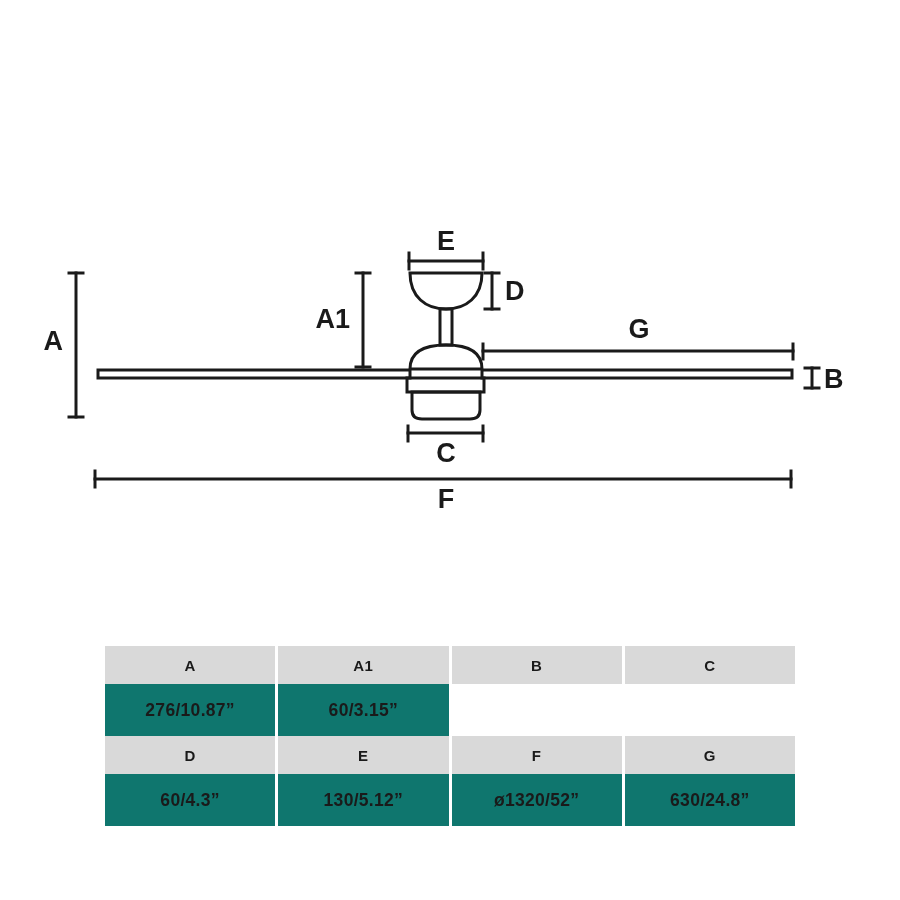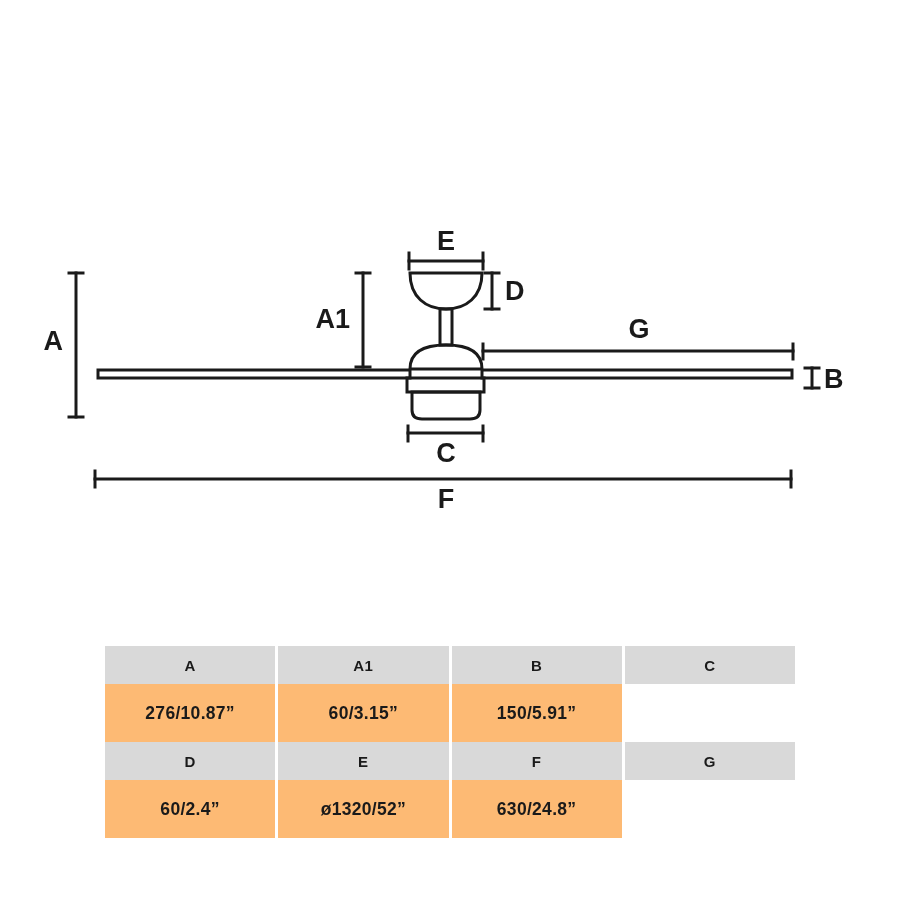--- a/index.html
+++ b/index.html
@@ -44,22 +44,22 @@
     background: #d9d9d9;
     height: 38px;
     display: flex;
     align-items: center;
     justify-content: center;
     font-weight: bold;
     font-size: 15px;
     letter-spacing: 0.5px;
   }
   .tvalues .cell {
-    background: #fdba74;
-    height: 58px;
+    background: #0f766e;
+    height: 52px;
     display: flex;
     align-items: center;
     justify-content: center;
     font-weight: bold;
     font-size: 17.5px;
     letter-spacing: 0.3px;
   }
 </style>
 </head>
 <body>
@@ -147,31 +147,31 @@
     <div class="trow theader">
       <div class="cell">A</div>
       <div class="cell">A1</div>
       <div class="cell">B</div>
       <div class="cell">C</div>
     </div>
 
     <div class="trow tvalues">
       <div class="cell">276/10.87”</div>
       <div class="cell">60/3.15”</div>
-      <div class="cell">150/5.91”</div>
     </div>
 
     <div class="trow theader">
       <div class="cell">D</div>
       <div class="cell">E</div>
       <div class="cell">F</div>
       <div class="cell">G</div>
     </div>
 
     <div class="trow tvalues">
-      <div class="cell">60/2.4”</div>
+      <div class="cell">60/4.3”</div>
+      <div class="cell">130/5.12”</div>
       <div class="cell">ø1320/52”</div>
       <div class="cell">630/24.8”</div>
     </div>
 
   </div>
 
 </div>
 
 </body></html>

